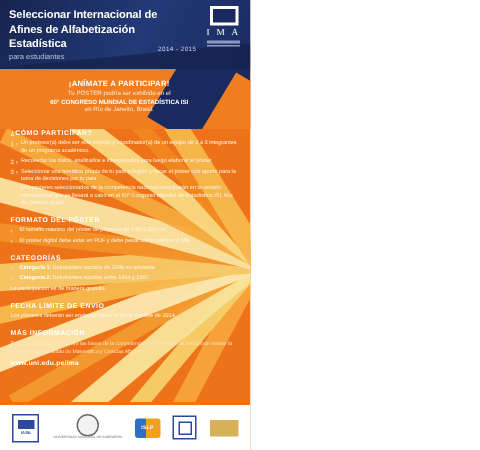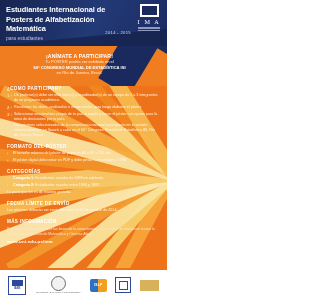--- a/index.html
+++ b/index.html
@@ -112,22 +112,22 @@
       <div class="ray" style="width: 190px; height: 14px; top: 88px; background: rgb(248, 216, 130); transform: rotate(37deg); opacity: 0.95;"></div>
       <div class="ray" style="width: 190px; height: 10px; top: 90px; background: rgb(240, 135, 31); transform: rotate(48deg); opacity: 0.95;"></div>
       <div class="ray" style="width: 190px; height: 15px; top: 87.5px; background: rgb(246, 184, 78); transform: rotate(58deg); opacity: 0.95;"></div>
     </div>
 
   <div class="header">
     <div class="hgrad"></div>
     <div class="diag"></div>
 
     <div class="htxt">
-      <div class="htitle">Estudiantes Internacional de</div>
-      <div class="htitle">Posters de Alfabetización Matemática</div>
+      <div class="htitle">Seleccionar Internacional de</div>
+      <div class="htitle">Afines de Alfabetización Estadística</div>
       <div class="hsub">para estudiantes</div>
     </div>
 
     <div class="hdate">2014 - 2015</div>
 
     <div class="ima">
       <div class="sq"></div>
       <div class="letters">I M A</div>
       <div class="bars">
           <i></i>

